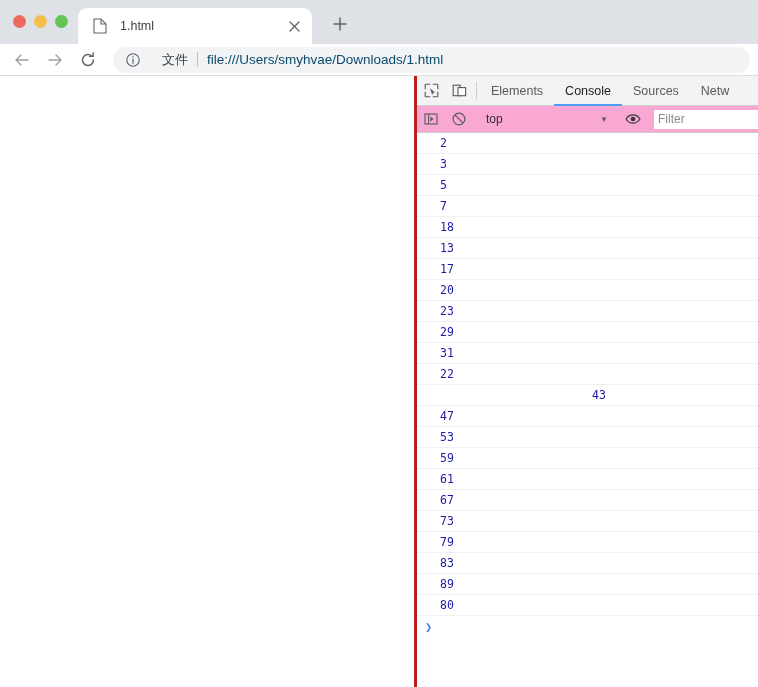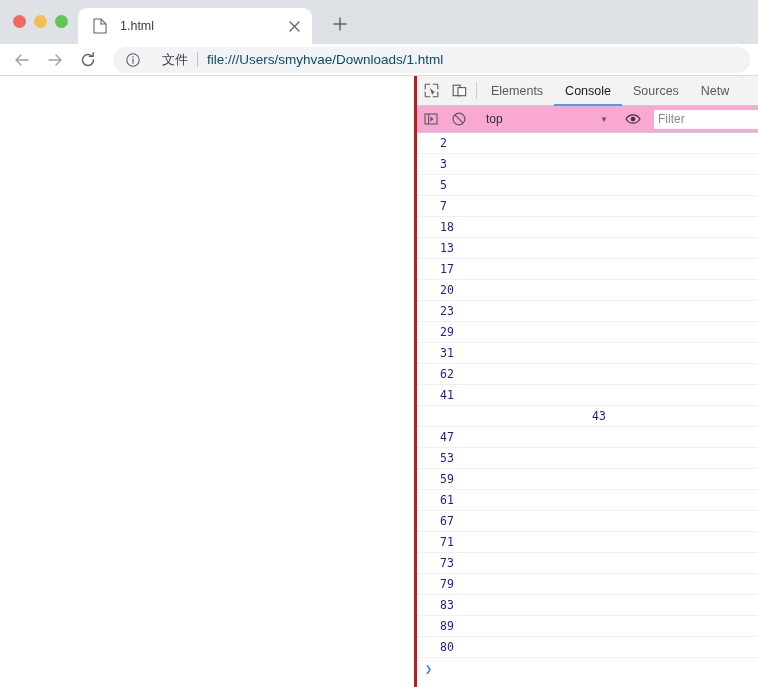--- a/index.html
+++ b/index.html
@@ -414,45 +414,39 @@
           <div class="log-row" style="color: rgb(26, 26, 166);">
             <span>23</span>
           </div>
           <div class="log-row" style="color: rgb(26, 26, 166);">
             <span>29</span>
           </div>
           <div class="log-row" style="color: rgb(26, 26, 166);">
             <span>31</span>
           </div>
           <div class="log-row" style="color: rgb(26, 26, 166);">
-            <span>62</span>
-          </div>
-          <div class="log-row" style="color: rgb(26, 26, 166);">
-            <span>41</span>
+            <span>22</span>
           </div>
           <div class="log-row" style="color: rgb(26, 26, 166); justify-content: center;">
             <span>43</span>
           </div>
           <div class="log-row" style="color: rgb(26, 26, 166);">
             <span>47</span>
           </div>
           <div class="log-row" style="color: rgb(26, 26, 166);">
             <span>53</span>
           </div>
           <div class="log-row" style="color: rgb(26, 26, 166);">
             <span>59</span>
           </div>
           <div class="log-row" style="color: rgb(26, 26, 166);">
             <span>61</span>
           </div>
           <div class="log-row" style="color: rgb(26, 26, 166);">
             <span>67</span>
-          </div>
-          <div class="log-row" style="color: rgb(26, 26, 166);">
-            <span>71</span>
           </div>
           <div class="log-row" style="color: rgb(26, 26, 166);">
             <span>73</span>
           </div>
           <div class="log-row" style="color: rgb(26, 26, 166);">
             <span>79</span>
           </div>
           <div class="log-row" style="color: rgb(26, 26, 166);">
             <span>83</span>
           </div>

